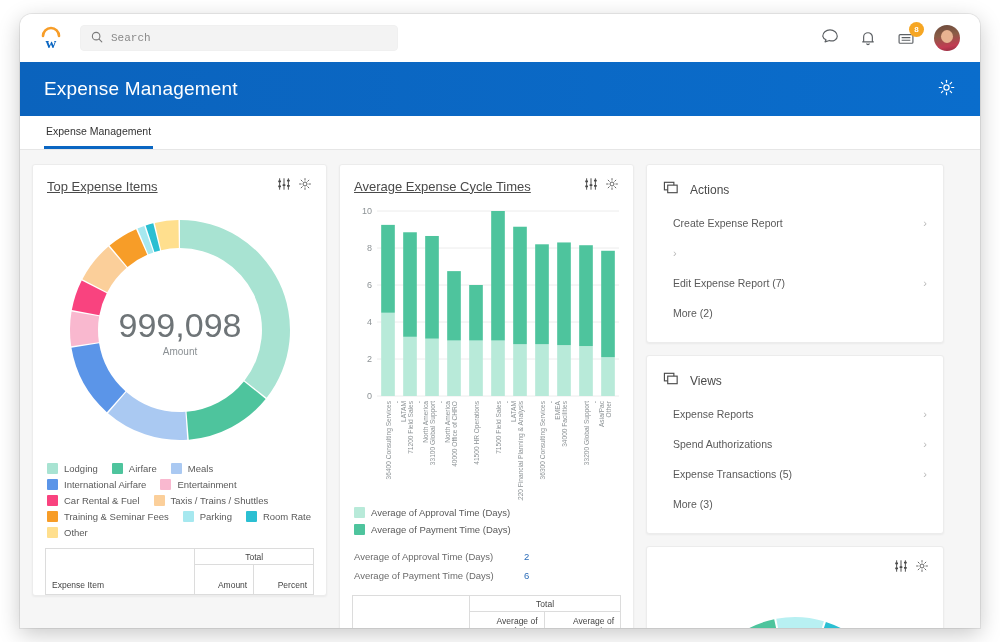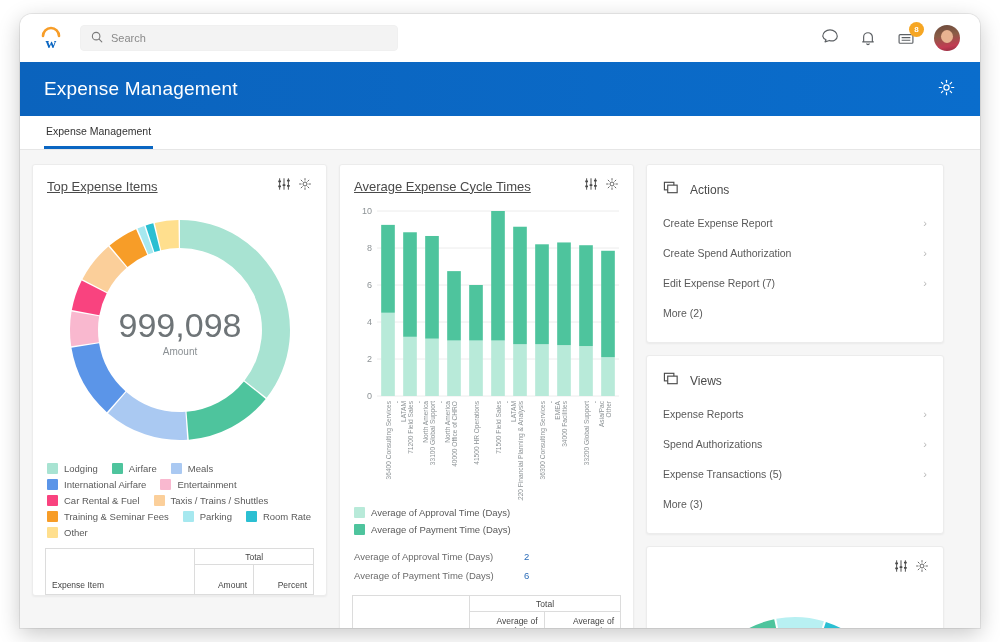--- a/index.html
+++ b/index.html
@@ -25,21 +25,21 @@
   }
   .wd-logo { width: 30px; height: 30px; flex: 0 0 30px; }
   .search {
     flex: 1 1 auto; max-width: 318px;
     height: 26px; background: #f3f3f3; border: 1px solid #f0f0f0;
     border-radius: 4px; display: flex; align-items: center;
     gap: 8px; padding: 0 10px;
   }
   .search input {
     border: 0; outline: 0; background: transparent;
-    font-family: Liberation Sans, sans-serif; font-size: 11px; color: #555; width: 100%;
+    font-family: Liberation Mono, monospace; font-size: 11px; color: #555; width: 100%;
   }
   .search input::placeholder { color: #8a8a8a; }
   .topbar-spacer { flex: 1 1 auto; }
   .topicons { display: flex; align-items: center; gap: 18px; }
   .ticon { position: relative; width: 20px; height: 20px; cursor: pointer; }
   .badge {
     position: absolute; top: -6px; right: -8px;
     min-width: 15px; height: 15px; border-radius: 50%;
     background: #f6a623; color: #fff; font-size: 8px;
     display: flex; align-items: center; justify-content: center;
@@ -128,21 +128,21 @@
   .srow .sval { color: #2b6cb8; }
   
   .panel-head {
     display: flex; align-items: center; gap: 10px;
     padding: 14px 16px 8px 16px;
   }
   .panel-title { font-size: 12px; color: #4a4a4a; }
   .plist { padding: 0 16px 14px 16px; }
   .pitem {
     display: flex; align-items: flex-end;
-    padding: 9px 0; font-size: 10.5px; color: #5a5a5a; cursor: pointer;
+    padding: 9px 0; font-size: 10.5px; color: #5a5a5a; cursor: pointer; margin-left: 10px;
   }
   .pitem .ptxt { flex: 1 1 auto; }
   .chev { color: #b9b9b9; font-size: 11px; }
   .gauge-wrap { display: flex; justify-content: center; padding: 6px 0 0; }
 </style>
 </head>
 <body>
 
 <div class="screen">
 
@@ -546,21 +546,20 @@
             </svg>
           </span>
           <span class="panel-title">Actions</span>
         </div>
         <div class="plist" id="actions-list">
             <div class="pitem">
               <span class="ptxt">Create Expense Report</span>
               <span class="chev">›</span>
             </div>
             <div class="pitem">
-              <span class="ptxt">Create Spend Authorization</span>
               <span class="chev">›</span>
             </div>
             <div class="pitem">
               <span class="ptxt">Edit Expense Report (7)</span>
               <span class="chev">›</span>
             </div>
             <div class="pitem">
               <span class="ptxt">More (2)</span>
             </div>
           </div>

